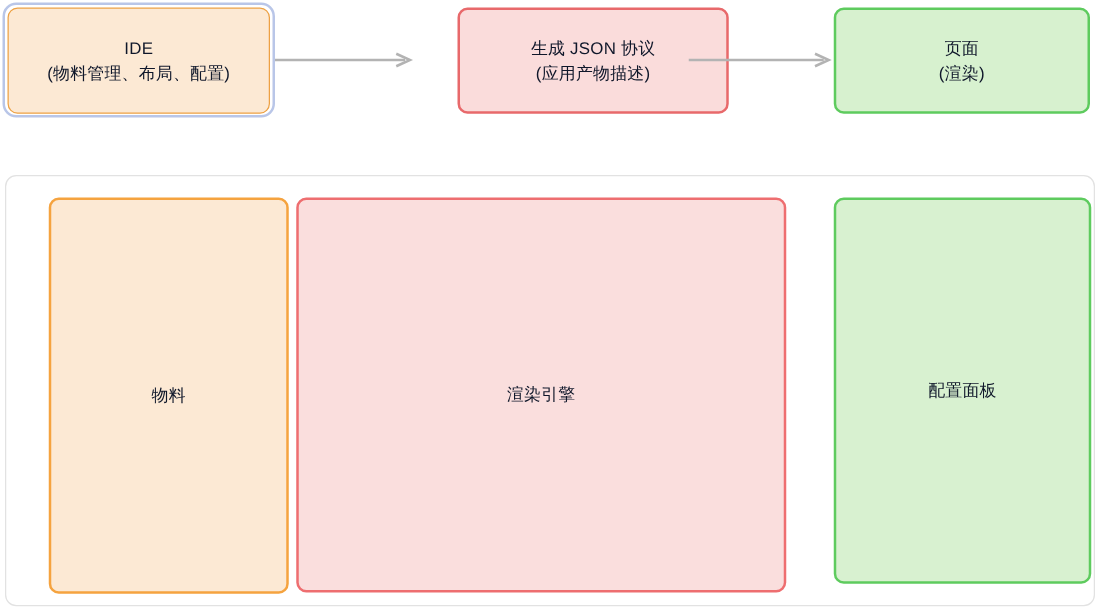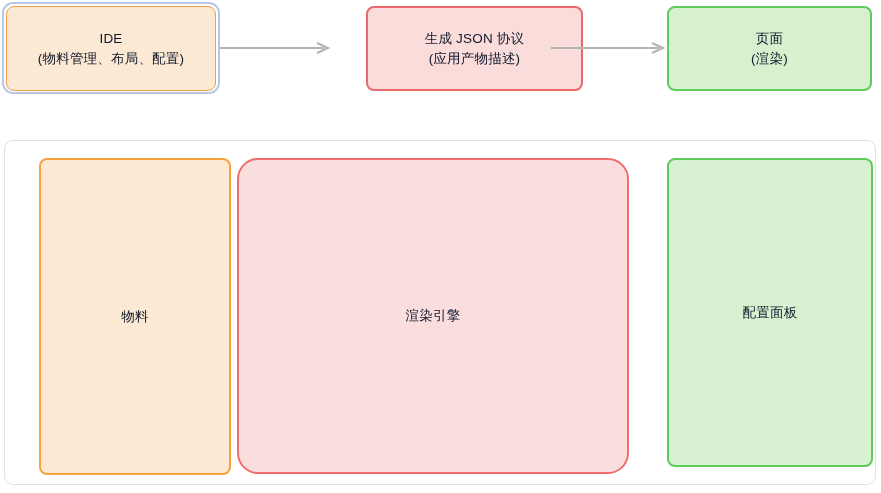--- a/index.html
+++ b/index.html
@@ -145,21 +145,21 @@
     <span class="node-label">页面
 (渲染)</span>
   </div>
 
   <div class="panel" style="left:4px; top:140px; width:872px; height:345px;">
 
     <div class="panel-node panel-node--orange" style="left:22px; top:17px; width:192px; height:317px;margin-left:12px;">
       <span class="node-label">物料</span>
     </div>
 
-    <div class="panel-node panel-node--red" style="left:232px; top:17px; width:392px; height:316px;border-radius:21px;">
+    <div class="panel-node panel-node--red" style="left:232px; top:17px; width:392px; height:316px;">
       <span class="node-label">渲染引擎</span>
     </div>
 
     <div class="panel-node panel-node--green" style="left:662px; top:17px; width:206px; height:309px;">
       <span class="node-label">配置面板</span>
     </div>
 
   </div>
 
 </div>

